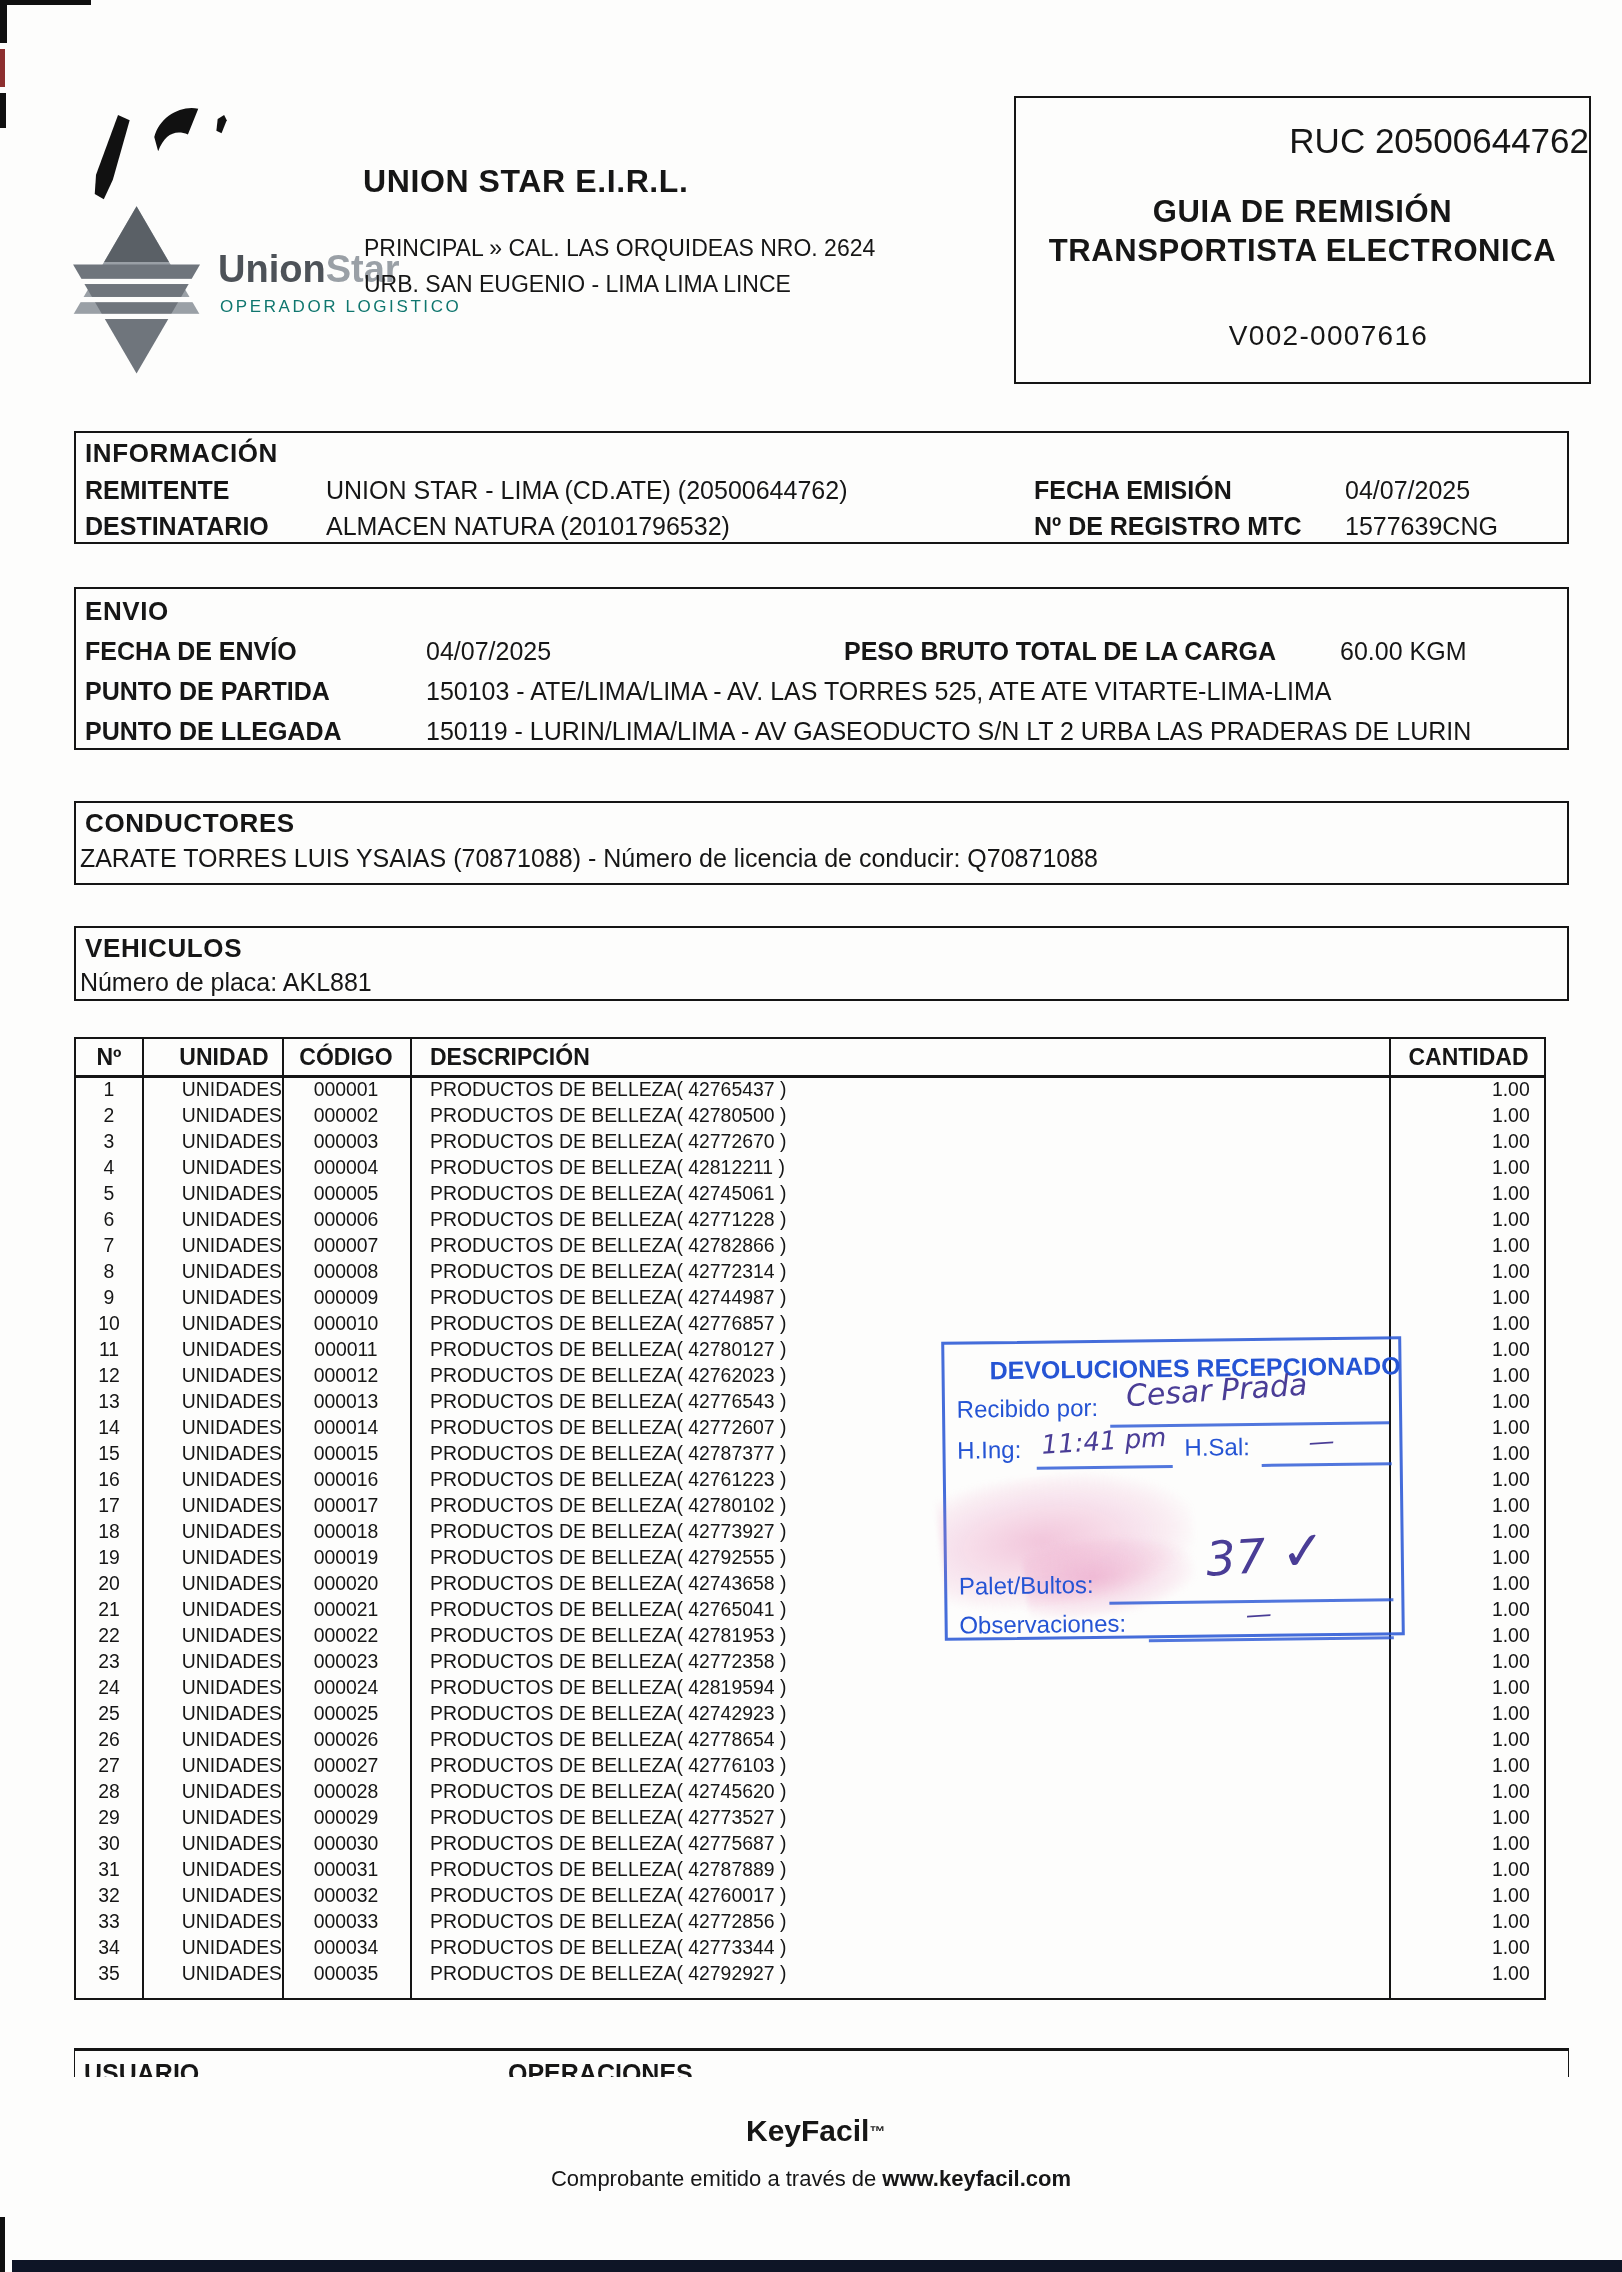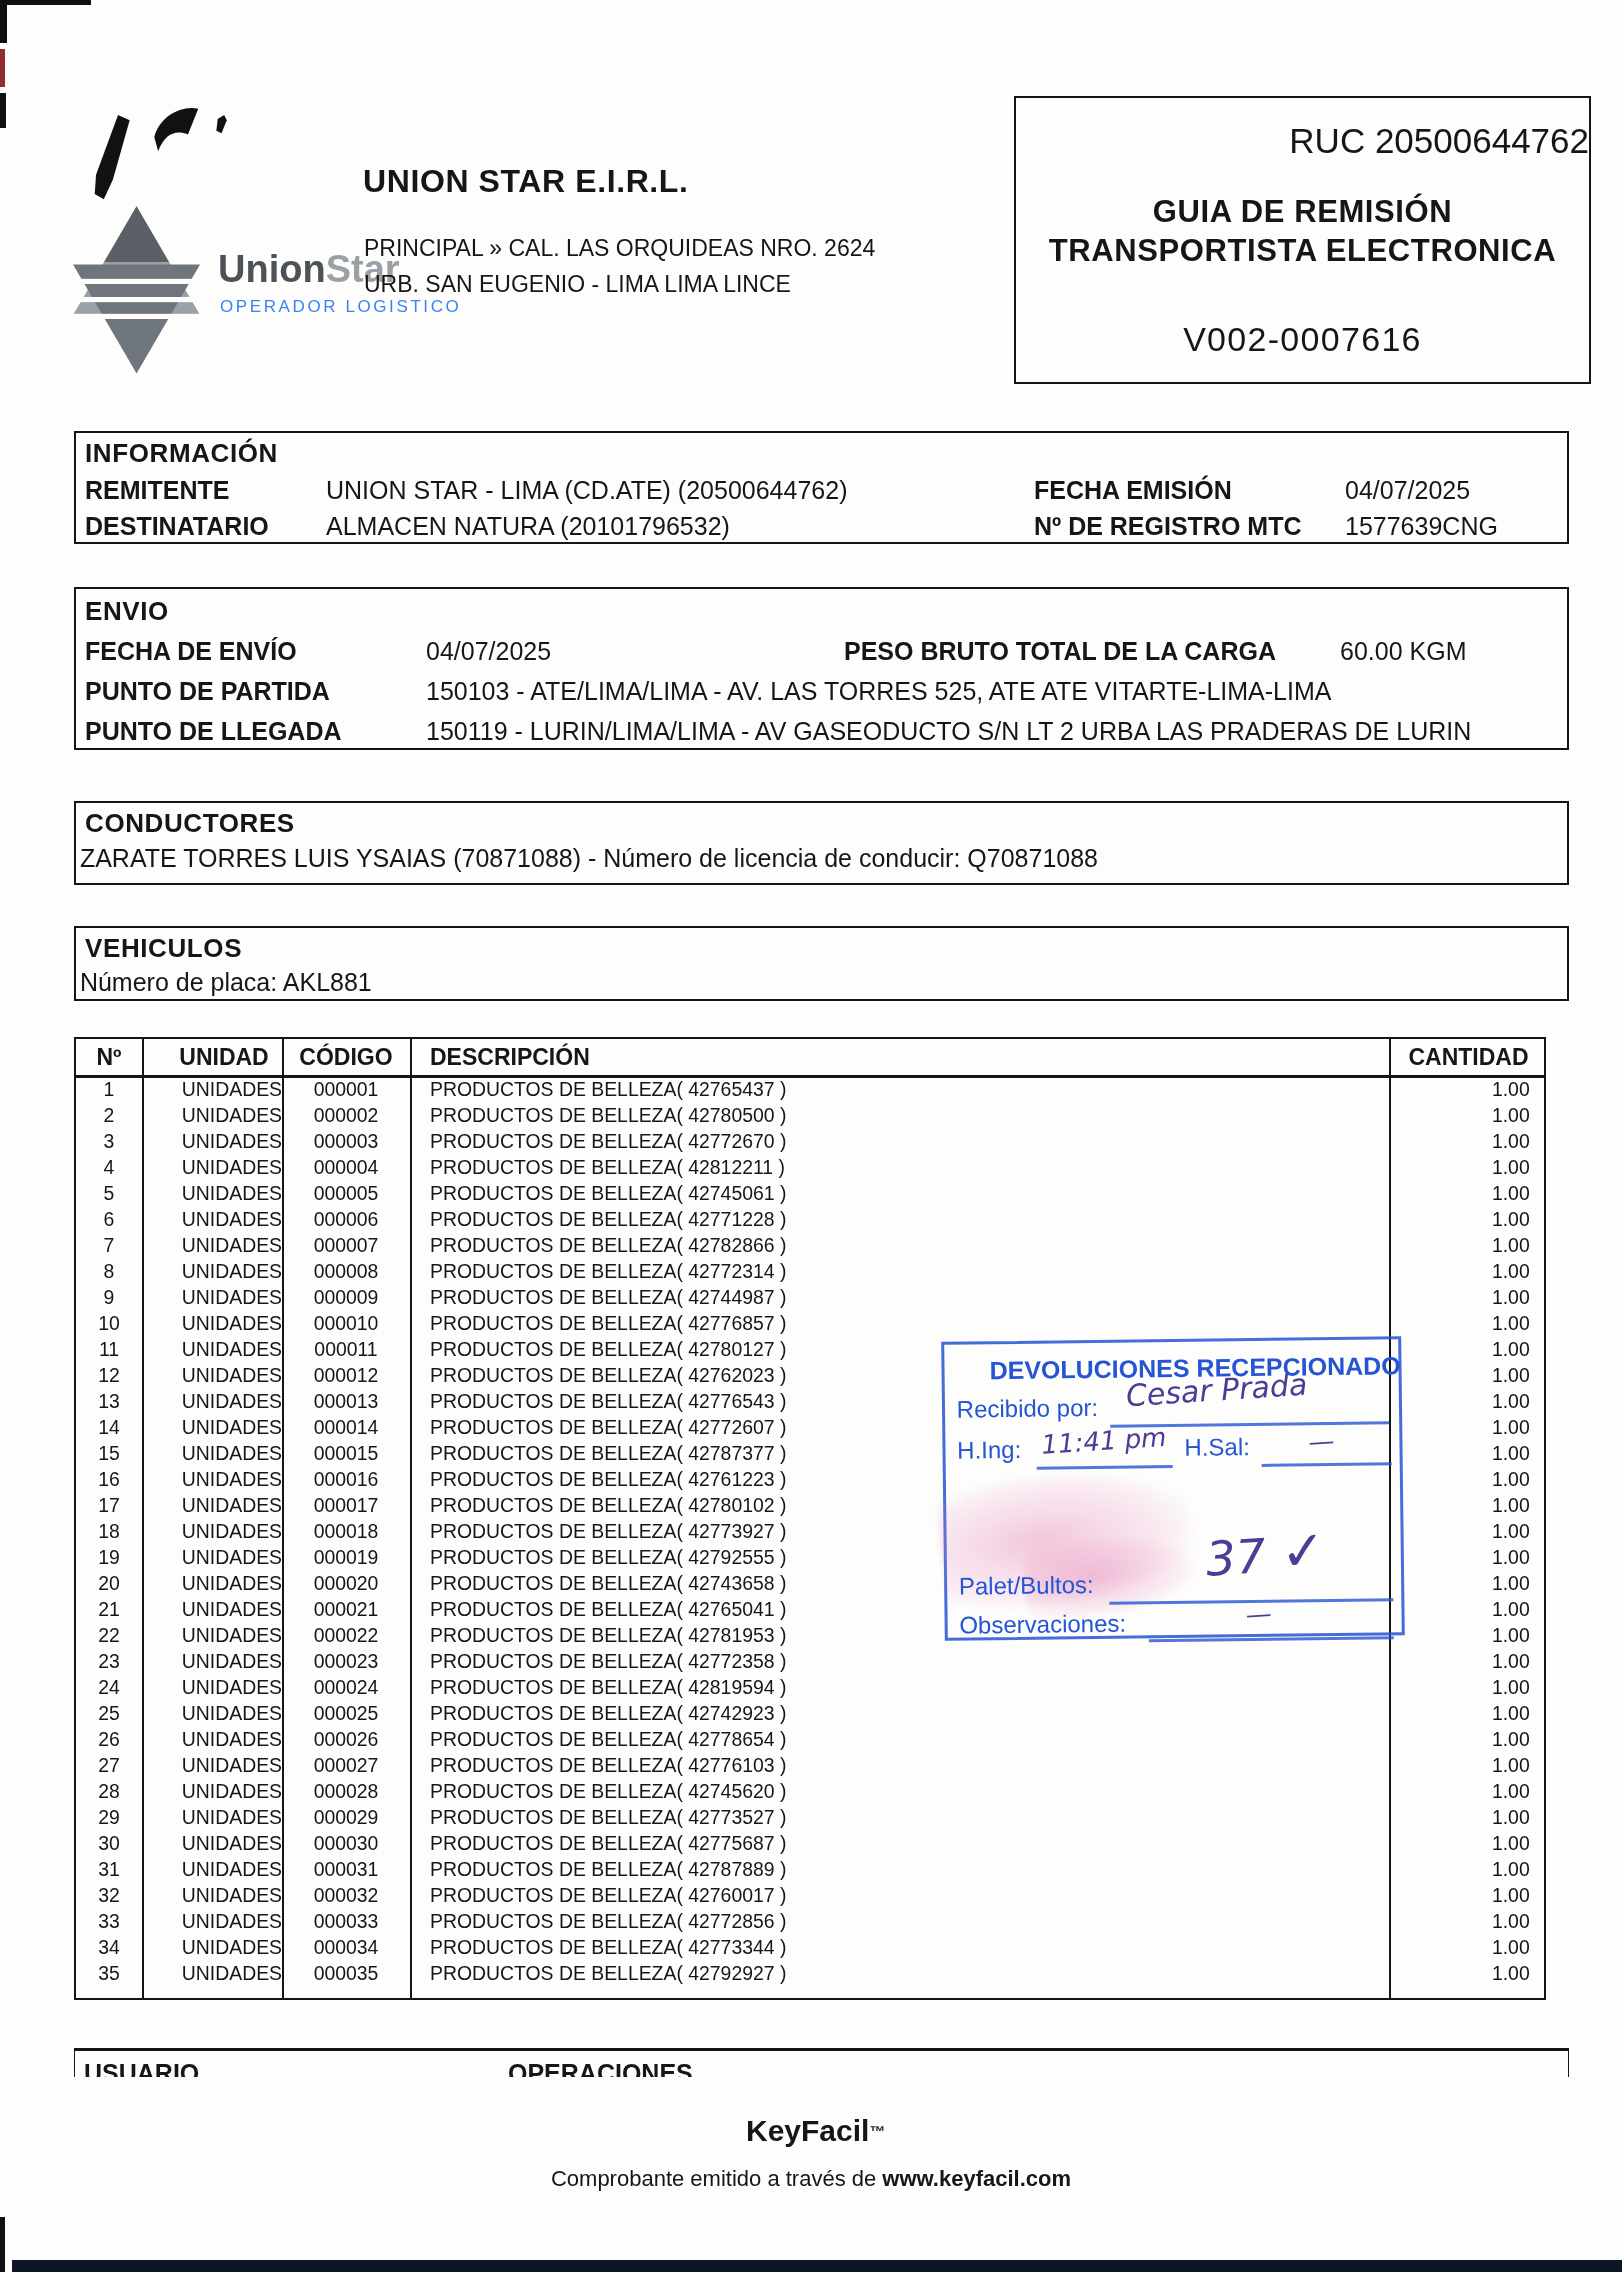--- a/index.html
+++ b/index.html
@@ -10,24 +10,24 @@
   }
   .abs { position:absolute; }
   .box { position:absolute; border:2.6px solid #151515; }
   .sec-title { font-weight:bold; font-size:26px; letter-spacing:0.6px; }
   .lbl { font-weight:bold; font-size:25px; white-space:nowrap; }
   .val { font-size:25px; white-space:nowrap; }
   .hdr-company { font-weight:bold; font-size:32px; letter-spacing:0.6px; }
   .hdr-addr { font-size:23px; white-space:nowrap; }
   .docbox-ruc { font-size:35px; text-align:right; width:100%; }
   .docbox-title { font-weight:bold; font-size:31px; text-align:center; width:100%; letter-spacing:0.6px; }
-  .docbox-num { font-size:34px; text-align:center; width:100%; letter-spacing:1.3px; }
+  .docbox-num { font-size:28px; text-align:center; width:100%; letter-spacing:1.3px;margin-left:26px; }
   .logo-union { font-size:38px; font-weight:bold; color:#4d5258; }
   .logo-star  { font-size:38px; font-weight:bold; color:#9aa0a6; }
-  .logo-tag { font-size:17px; color:#3b82f6; letter-spacing:2.6px; }
+  .logo-tag { font-size:17px; color:#0f766e; letter-spacing:2.6px; }
   
   .vline { position:absolute; top:0; bottom:0; width:1.9px; background:#151515; }
   .t-header span { position:absolute; font-weight:bold; font-size:23px; }
   .t-rows { position:absolute; left:0; right:0; }
   .t-row { position:relative; height:26px; font-size:19.4px; }
   .t-row span { position:absolute; top:1.3px; white-space:nowrap; }
   .c-n  { left:0;   width:66px; text-align:center; }
   .c-u  { left:66px; width:140px; text-align:right; }
   .c-co { left:206px; width:128px; text-align:center; }
   .c-d  { left:354px; }

